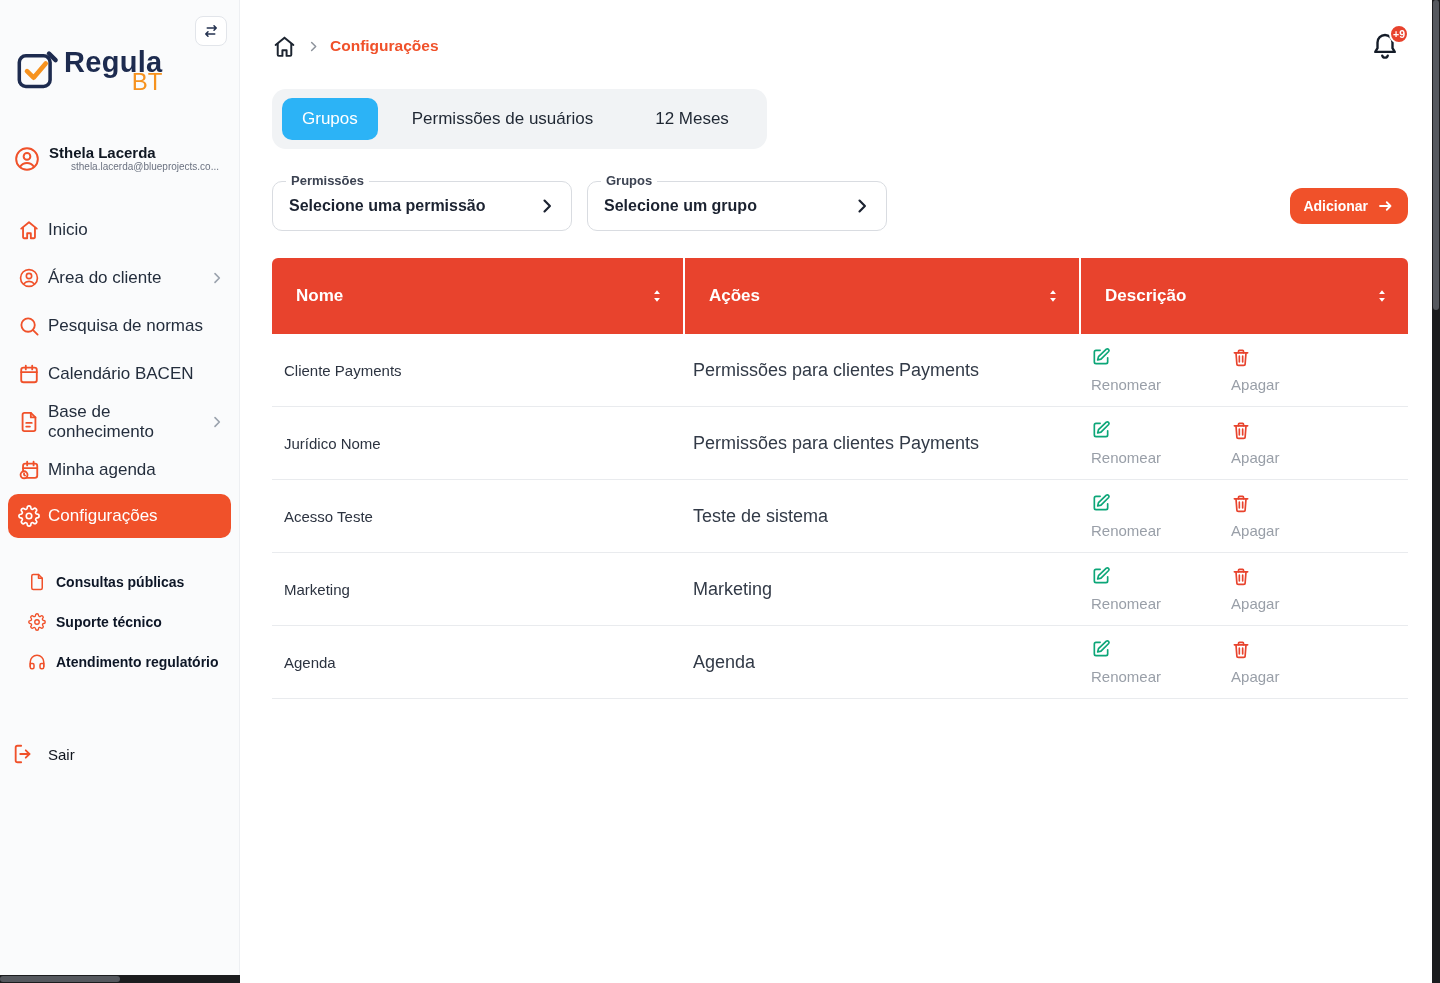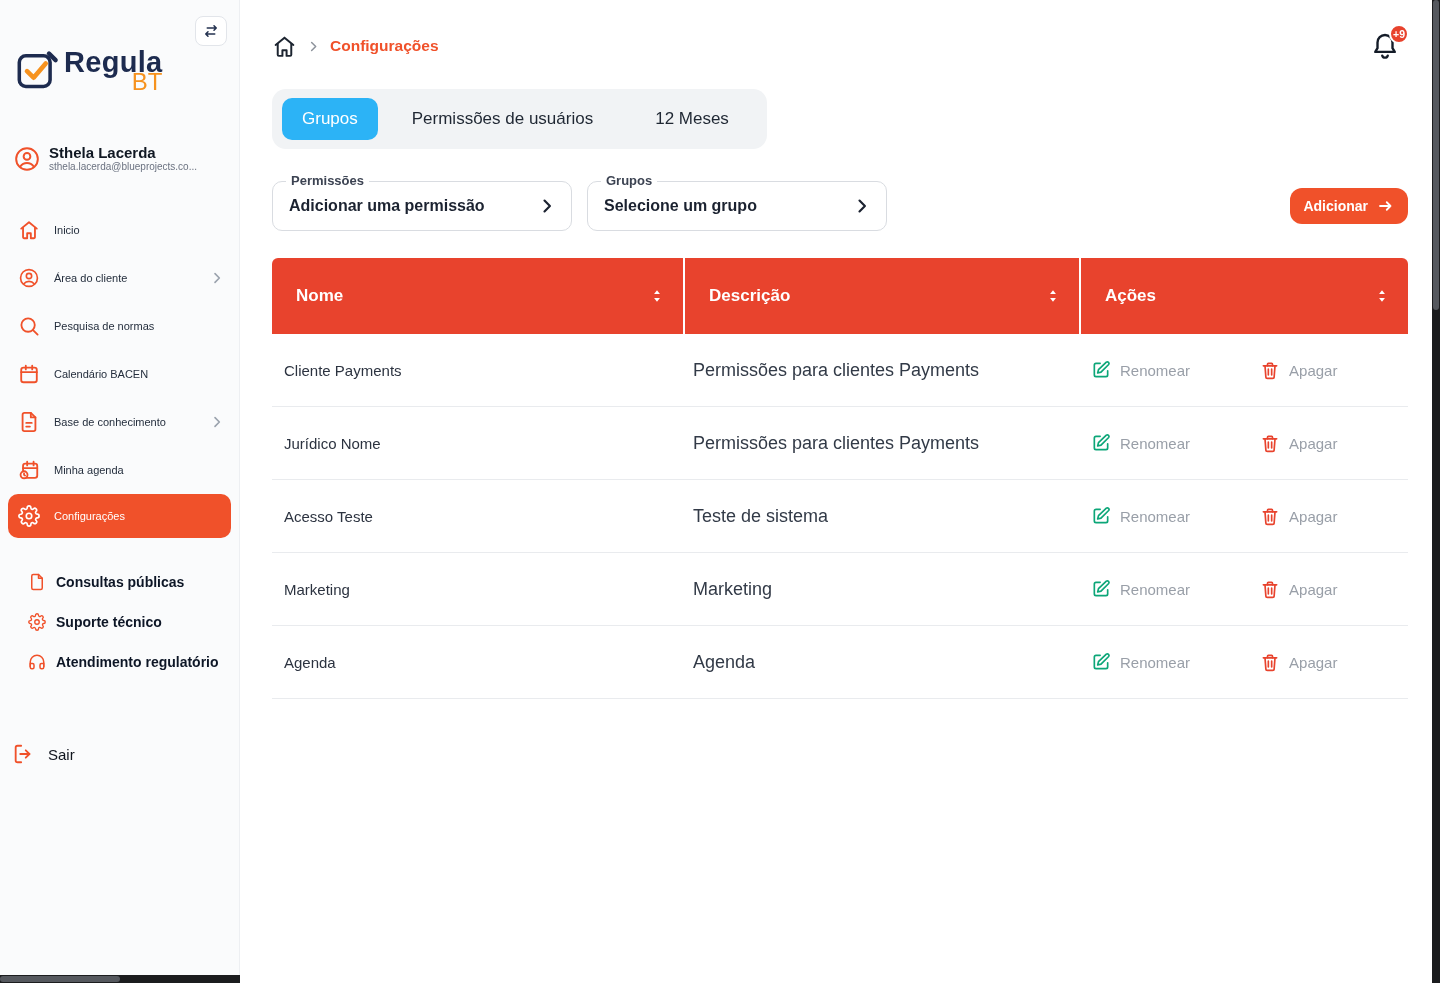--- a/index.html
+++ b/index.html
@@ -27,21 +27,21 @@
   .logo-row{margin:48px 14px 0 16px;display:flex;align-items:flex-start;}
   .logo-icon{width:44px;height:44px;flex:none;color:var(--logo-navy);}
   .logo-text{margin-left:4px;line-height:1;}
   .logo-name{display:block;font-size:29px;font-weight:800;color:var(--logo-navy);letter-spacing:.3px;}
   .logo-bt{display:block;text-align:right;margin-top:-7px;font-size:24px;font-weight:400;color:var(--logo-orange);}
   .user-row{margin:50px 12px 0 14px;display:flex;gap:9px;align-items:flex-end;}
   .avatar-icon{width:26px;height:26px;color:var(--primary);flex:none;}
   .user-name{font-size:15px;font-weight:700;color:#0f1722;line-height:1.15;}
   .user-email{font-size:10px;color:#6b7280;max-width:165px;white-space:nowrap;overflow:hidden;text-overflow:ellipsis;}
   .nav{margin-top:34px;}
-  .nav-item{height:48px;display:flex;align-items:center;gap:14px;padding:0 14px 0 18px;color:#242e3d;font-size:11px;cursor:pointer;}
+  .nav-item{height:48px;display:flex;align-items:center;gap:8px;padding:0 14px 0 18px;color:#242e3d;font-size:17px;cursor:pointer;}
   .nicon{width:22px;height:22px;color:var(--primary);flex:none;display:flex;}
   .chev{margin-left:auto;width:16px;height:16px;color:#9aa2ad;display:flex;}
   .nav-item.active{margin:0 8px;border-radius:10px;background:var(--primary);color:#fff;height:44px;padding:0 10px;}
   .nav-item.active .nicon{color:#fff;}
   .subnav{margin-top:24px;}
   .sub-item{height:40px;display:flex;align-items:center;gap:10px;padding:0 14px 0 28px;font-size:14px;font-weight:700;color:#0d1626;cursor:pointer;}
   .sicon{width:18px;height:18px;color:var(--primary);flex:none;display:flex;}
   .logout-item{margin-top:48px;height:48px;display:flex;align-items:center;gap:14px;padding:0 12px;font-size:15px;color:#10151e;cursor:pointer;}
   .sidebar-hbar{position:absolute;left:0;bottom:0;width:240px;height:8px;background:#1b1c1e;}
   .sidebar-hbar .thumb{position:absolute;left:0;top:1px;width:120px;height:6px;border-radius:3px;background:#55585e;}
@@ -75,21 +75,21 @@
 
   .table{margin-top:27px;}
   .thead{display:grid;grid-template-columns:411fr 396fr 329fr;background:var(--table-header);border-radius:6px 6px 0 0;height:76px;text-align:right;}
   .th{display:flex;align-items:center;justify-content:space-between;padding:0 18px 0 24px;color:#fff;font-size:17px;font-weight:700;}
   .th + .th{border-left:2px solid #fff;}
   .sort-icon{width:16px;height:16px;color:#fff;cursor:pointer;display:flex;}
   .trow{display:grid;grid-template-columns:411fr 396fr 329fr;height:73px;border-bottom:1px solid #e9ebee;align-items:center;}
   .td-name{padding-left:12px;font-size:15px;color:#2c3340;}
   .td-desc{padding-left:10px;font-size:18px;color:#323a47;}
   .td-actions{display:flex;align-items:center;gap:70px;padding-left:12px;}
-  .action{display:flex;align-items:center;gap:9px;cursor:pointer;}
+  .action{display:flex;gap:9px;cursor:pointer;flex-direction:column;}
   .action-label{font-size:15px;color:#999fa8;}
   .icon-edit{width:20px;height:20px;color:var(--edit);display:flex;}
   .icon-trash{width:20px;height:20px;color:var(--delete);display:flex;}
 
   .v-scrollbar{position:absolute;right:0;top:0;width:8px;height:983px;background:#1b1c1e;}
   .v-scrollbar .thumb{position:absolute;top:0;left:1px;width:6px;height:310px;border-radius:3px;background:#55585e;}
 
   svg{display:block;}
 </style>
 </head>
@@ -125,21 +125,21 @@
     <div class="user-row">
       <span class="avatar-icon">
         <svg viewBox="0 0 24 24" fill="none" stroke="currentColor" stroke-width="1.8" stroke-linecap="round" width="26" height="26">
             <circle cx="12" cy="12" r="10"></circle>
             <circle cx="12" cy="9.6" r="3.1"></circle>
             <path d="M5.8 19a7.4 7.4 0 0 1 12.4 0"></path>
           </svg>
       </span>
       <span>
         <span class="user-name" style="display:block;">Sthela Lacerda</span>
-        <span class="user-email" style="display:block;">sthela.lacerda@blueprojects.co...</span>
+        <span class="user-email" style="display:block;margin-left:22px;">sthela.lacerda@blueprojects.co...</span>
       </span>
     </div>
 
     <nav class="nav">
       <div class="nav-item">
         <span class="nicon">
           <svg viewBox="0 0 24 24" fill="none" stroke="currentColor" stroke-width="2" stroke-linecap="round" stroke-linejoin="round" width="22" height="22">
               <path d="M3.5 10.5 12 3.5l8.5 7"></path>
               <path d="M5.5 9.5V20a1 1 0 0 0 1 1H10v-5.5h4V21h3.5a1 1 0 0 0 1-1V9.5"></path>
             </svg>
@@ -299,21 +299,21 @@
       <div class="tabs-bar">
         <div class="tab active">Grupos</div>
         <div class="tab">Permissões de usuários</div>
         <div class="tab">12 Meses</div>
       </div>
     </div>
 
     <div class="filters-row">
       <div class="select-box">
         <span class="select-label">Permissões</span>
-        <span class="select-value">Adicionar uma permissão</span>
+        <span class="select-value">Selecione uma permissão</span>
         <span class="select-chevron">
           <svg viewBox="0 0 24 24" fill="none" stroke="currentColor" stroke-width="2.6" stroke-linecap="round" stroke-linejoin="round" width="20" height="20">
               <path d="m9 5.5 6.5 6.5L9 18.5"></path>
             </svg>
         </span>
       </div>
       <div class="select-box">
         <span class="select-label">Grupos</span>
         <span class="select-value">Selecione um grupo</span>
         <span class="select-chevron">
@@ -337,37 +337,37 @@
         <div class="th">
           <span>Nome</span>
           <span class="sort-icon">
             <svg viewBox="0 0 24 24" fill="currentColor" width="16" height="16">
                 <path d="M12 3.5 16.4 9H7.6z"></path>
                 <path d="M12 20.5 7.6 15h8.8z"></path>
               </svg>
           </span>
         </div>
         <div class="th">
+          <span>Ações</span>
+          <span class="sort-icon">
+            <svg viewBox="0 0 24 24" fill="currentColor" width="16" height="16">
+                <path d="M12 3.5 16.4 9H7.6z"></path>
+                <path d="M12 20.5 7.6 15h8.8z"></path>
+              </svg>
+          </span>
+        </div>
+        <div class="th">
           <span>Descrição</span>
           <span class="sort-icon">
             <svg viewBox="0 0 24 24" fill="currentColor" width="16" height="16">
                 <path d="M12 3.5 16.4 9H7.6z"></path>
                 <path d="M12 20.5 7.6 15h8.8z"></path>
               </svg>
           </span>
         </div>
-        <div class="th">
-          <span>Ações</span>
-          <span class="sort-icon">
-            <svg viewBox="0 0 24 24" fill="currentColor" width="16" height="16">
-                <path d="M12 3.5 16.4 9H7.6z"></path>
-                <path d="M12 20.5 7.6 15h8.8z"></path>
-              </svg>
-          </span>
-        </div>
       </div>
 
       <div class="trow">
         <div class="td-name">Cliente Payments</div>
         <div class="td-desc">Permissões para clientes Payments</div>
         <div class="td-actions">
           <span class="action">
             <span class="icon-edit">
                 <svg viewBox="0 0 24 24" fill="none" stroke="currentColor" stroke-width="2" stroke-linecap="round" stroke-linejoin="round" width="20" height="20">
                   <path d="M11 4H6a2 2 0 0 0-2 2v12a2 2 0 0 0 2 2h12a2 2 0 0 0 2-2v-5"></path>

